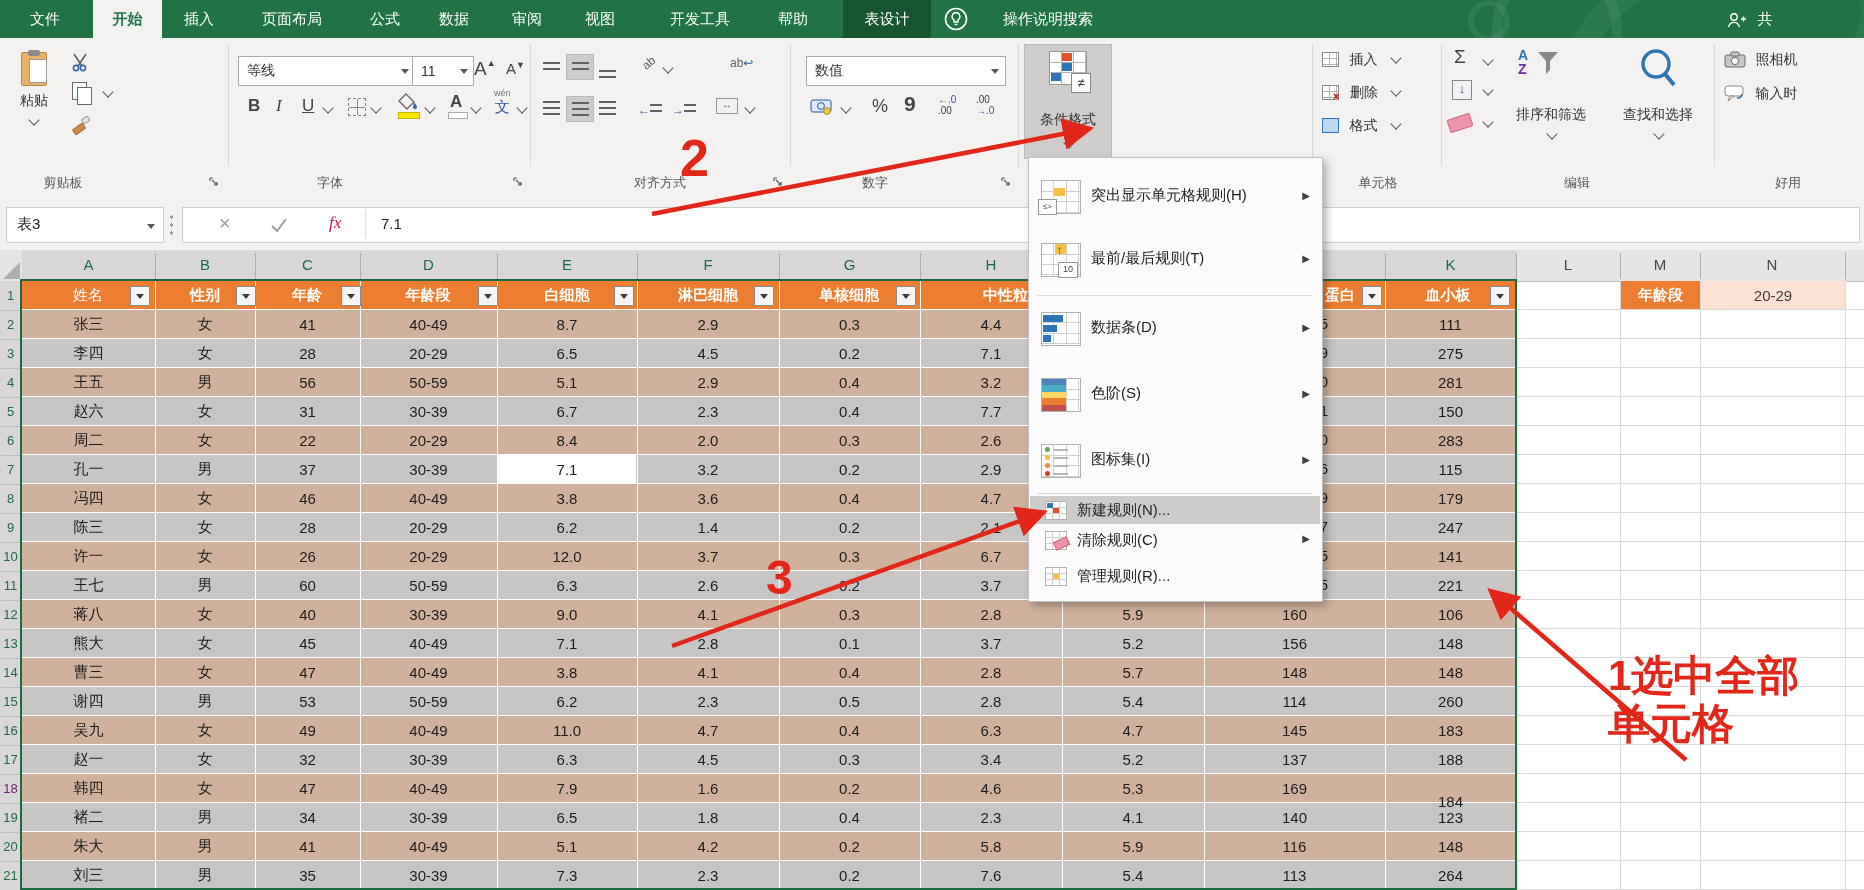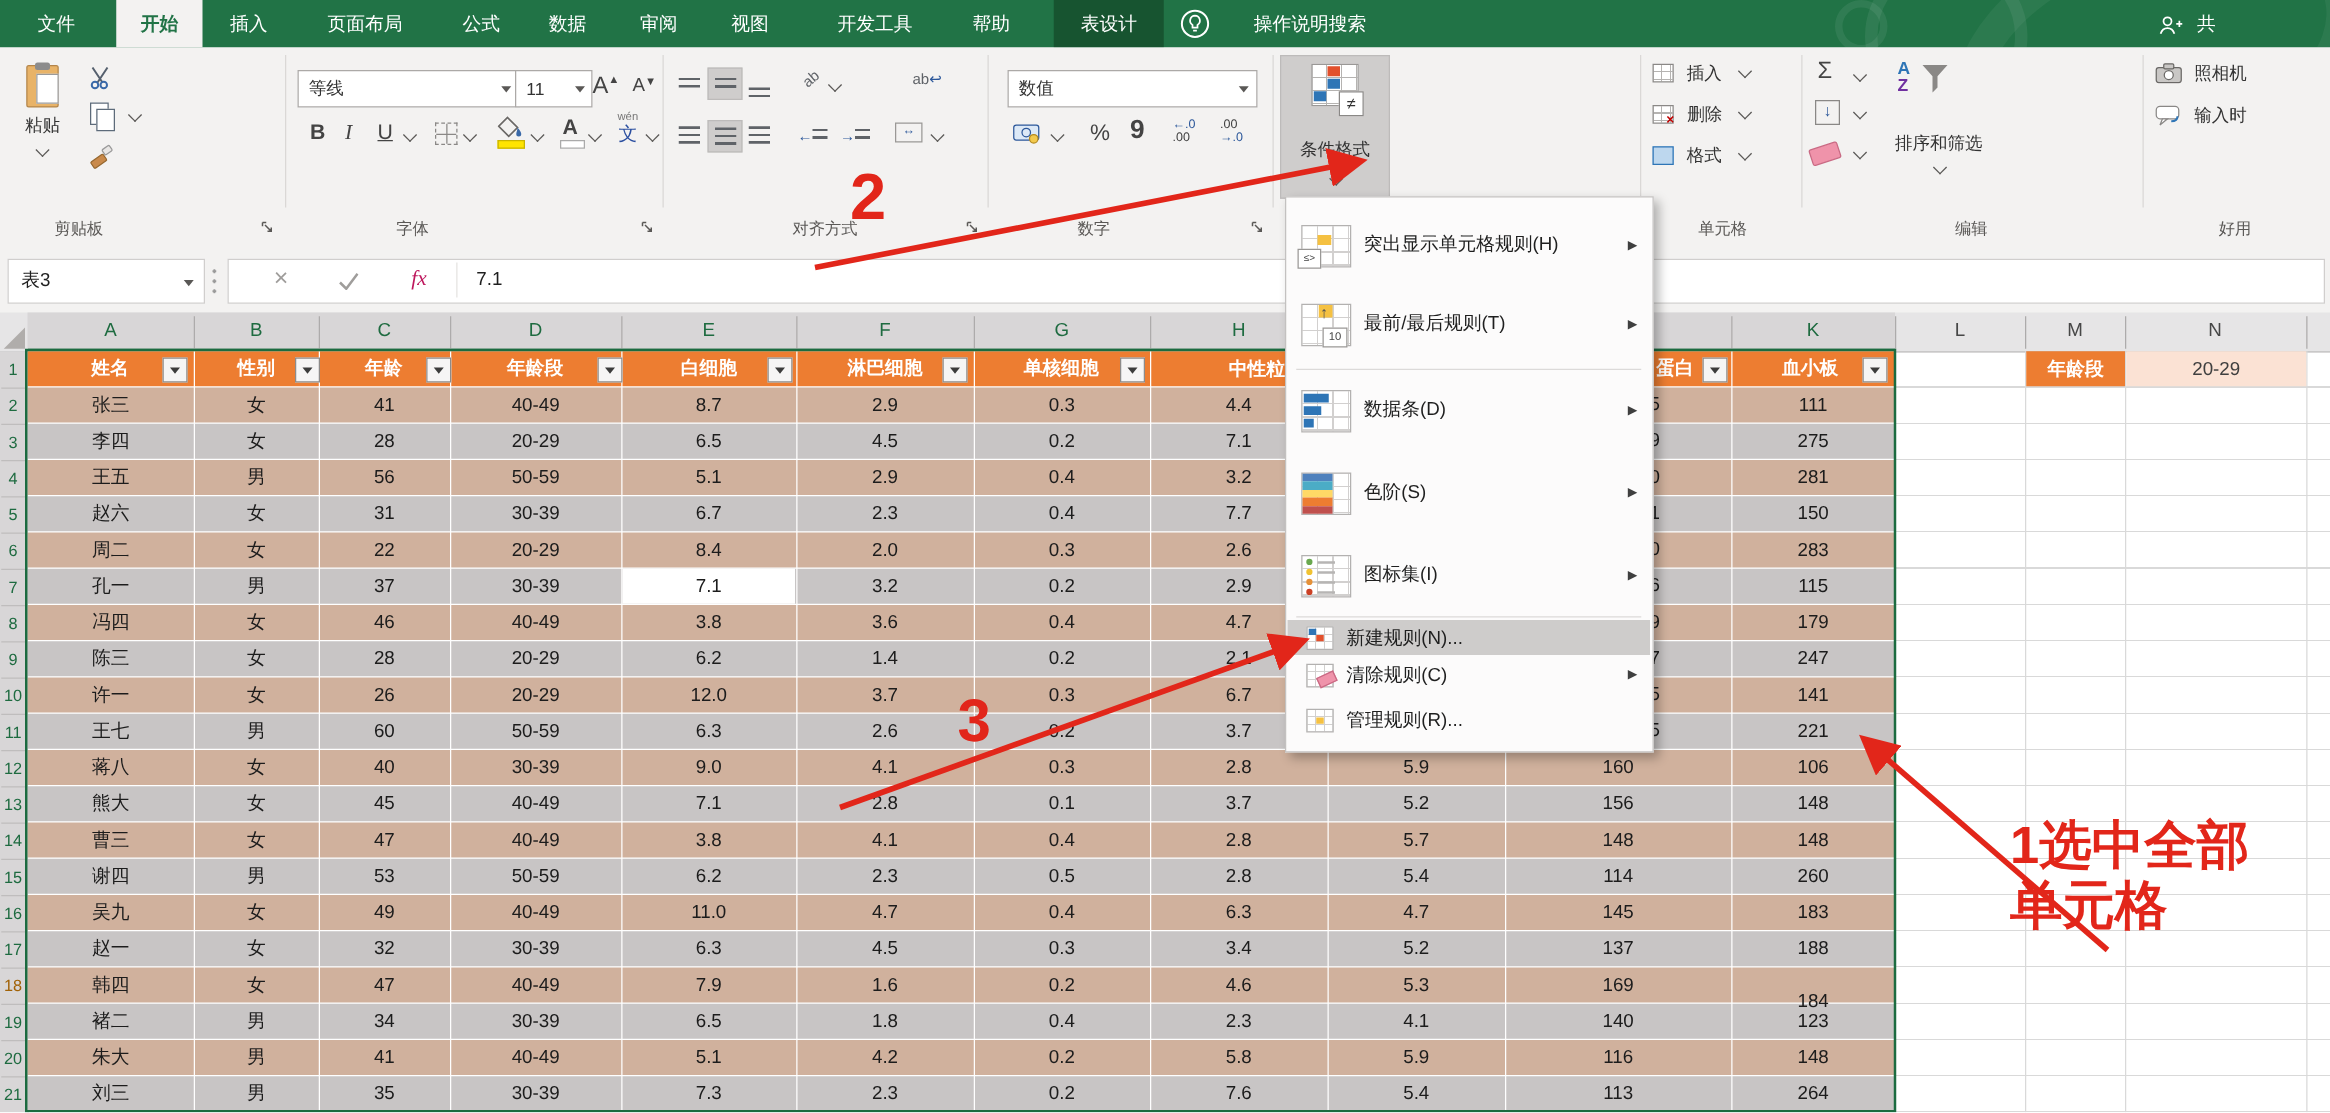--- a/index.html
+++ b/index.html
@@ -239,20 +239,28 @@
     <div class="abs" style="left:1496px;top:8px;width:110px;height:100px;cursor:pointer">
       <div class="abs" style="left:22px;top:0">
         <span style="color:#2e75b6;font-size:14px;font-weight:bold">A</span><br>
         <span style="color:#7030a0;font-size:14px;font-weight:bold;position:relative;top:-4px">Z</span>
         <svg class="abs" style="left:18px;top:4px" width="24" height="26" viewBox="0 0 24 26">
             <path d="M2 2h20l-8 9v9l-4 4v-13z" fill="#8a8886"></path>
           </svg>
       </div>
       <div class="abs" style="left:0;top:60px;width:110px;text-align:center;font-size:14px;color:#333">排序和筛选</div>
       <div class="chev" style="left:52px;top:84px"></div>
+    </div>
+    <div class="abs" style="left:1608px;top:8px;width:100px;height:100px;cursor:pointer">
+      <svg class="abs" style="left:28px;top:0" width="42" height="44" viewBox="0 0 42 44">
+        <circle cx="20" cy="18" r="13" fill="none" stroke="#2e75b6" stroke-width="3.4"></circle>
+        <path d="M29 28l9 11" stroke="#2e75b6" stroke-width="4"></path>
+      </svg>
+      <div class="abs" style="left:0;top:60px;width:100px;text-align:center;font-size:14px;color:#333">查找和选择</div>
+      <div class="chev" style="left:47px;top:84px"></div>
     </div>
     <div class="glabel" style="left:1577px">编辑</div>
 
     <div class="abs" style="left:1724px;top:12px;cursor:pointer">
       <svg width="22" height="17" viewBox="0 0 22 17" style="vertical-align:middle">
         <rect x="1" y="4" width="20" height="12" rx="2" fill="#c9c7c5" stroke="#6a6866"></rect>
         <rect x="7" y="1" width="8" height="4" rx="1" fill="#c9c7c5" stroke="#6a6866"></rect>
         <circle cx="11" cy="10" r="3.6" fill="#fff" stroke="#6a6866"></circle>
       </svg>
       <span style="font-size:14px;color:#333;margin-left:5px">照相机</span>
@@ -344,21 +352,21 @@
       <div style="position: absolute; left: 0px; top: 386px; width: 21px; text-align: center; font-size: 13px; color: rgb(30, 107, 64);">13</div>
       <div style="position: absolute; left: 1px; top: 379px; width: 20px; height: 1px; background: rgb(191, 189, 189);"></div>
       <div style="position: absolute; left: 0px; top: 415px; width: 21px; text-align: center; font-size: 13px; color: rgb(30, 107, 64);">14</div>
       <div style="position: absolute; left: 1px; top: 408px; width: 20px; height: 1px; background: rgb(191, 189, 189);"></div>
       <div style="position: absolute; left: 0px; top: 444px; width: 21px; text-align: center; font-size: 13px; color: rgb(30, 107, 64);">15</div>
       <div style="position: absolute; left: 1px; top: 437px; width: 20px; height: 1px; background: rgb(191, 189, 189);"></div>
       <div style="position: absolute; left: 0px; top: 473px; width: 21px; text-align: center; font-size: 13px; color: rgb(30, 107, 64);">16</div>
       <div style="position: absolute; left: 1px; top: 466px; width: 20px; height: 1px; background: rgb(191, 189, 189);"></div>
       <div style="position: absolute; left: 0px; top: 502px; width: 21px; text-align: center; font-size: 13px; color: rgb(30, 107, 64);">17</div>
       <div style="position: absolute; left: 1px; top: 495px; width: 20px; height: 1px; background: rgb(191, 189, 189);"></div>
-      <div style="position: absolute; left: 0px; top: 531px; width: 21px; text-align: center; font-size: 13px; color: #a16207;">18</div>
+      <div style="position: absolute; left: 0px; top: 531px; width: 21px; text-align: center; font-size: 13px; color: #701a75;">18</div>
       <div style="position: absolute; left: 1px; top: 524px; width: 20px; height: 1px; background: rgb(191, 189, 189);"></div>
       <div style="position: absolute; left: 0px; top: 560px; width: 21px; text-align: center; font-size: 13px; color: rgb(30, 107, 64);">19</div>
       <div style="position: absolute; left: 1px; top: 553px; width: 20px; height: 1px; background: rgb(191, 189, 189);"></div>
       <div style="position: absolute; left: 0px; top: 589px; width: 21px; text-align: center; font-size: 13px; color: rgb(30, 107, 64);">20</div>
       <div style="position: absolute; left: 1px; top: 582px; width: 20px; height: 1px; background: rgb(191, 189, 189);"></div>
       <div style="position: absolute; left: 0px; top: 618px; width: 21px; text-align: center; font-size: 13px; color: rgb(30, 107, 64);">21</div>
       <div style="position: absolute; left: 1px; top: 611px; width: 20px; height: 1px; background: rgb(191, 189, 189);"></div>
       <div style="position: absolute; left: 1516px; top: 31px; width: 348px; height: 609px; background: repeating-linear-gradient(transparent 0px, transparent 28px, rgb(217, 217, 217) 28px, rgb(217, 217, 217) 29px);"></div>
       <div style="position: absolute; left: 1620px; top: 31px; width: 1px; height: 609px; background: rgb(217, 217, 217);"></div>
       <div style="position: absolute; left: 1700px; top: 31px; width: 1px; height: 609px; background: rgb(217, 217, 217);"></div>
@@ -390,21 +398,21 @@
       <div style="position: absolute; left: 360px; top: 31px; width: 1px; height: 609px; background: rgb(255, 255, 255);"></div>
       <div style="position: absolute; left: 497px; top: 31px; width: 1px; height: 609px; background: rgb(255, 255, 255);"></div>
       <div style="position: absolute; left: 637px; top: 31px; width: 1px; height: 609px; background: rgb(255, 255, 255);"></div>
       <div style="position: absolute; left: 779px; top: 31px; width: 1px; height: 609px; background: rgb(255, 255, 255);"></div>
       <div style="position: absolute; left: 920px; top: 31px; width: 1px; height: 609px; background: rgb(255, 255, 255);"></div>
       <div style="position: absolute; left: 1062px; top: 31px; width: 1px; height: 609px; background: rgb(255, 255, 255);"></div>
       <div style="position: absolute; left: 1204px; top: 31px; width: 1px; height: 609px; background: rgb(255, 255, 255);"></div>
       <div style="position: absolute; left: 1385px; top: 31px; width: 1px; height: 609px; background: rgb(255, 255, 255);"></div>
       <div style="position: absolute; left: 1621px; top: 31px; width: 79px; height: 28px; background: rgb(237, 125, 49); color: rgb(255, 255, 255); font-weight: bold; font-size: 15px; display: flex; align-items: center; justify-content: center;">年龄段</div>
       <div style="position: absolute; left: 1701px; top: 31px; width: 144px; height: 28px; background: rgb(251, 226, 212); color: rgb(63, 63, 63); font-size: 15px; display: flex; align-items: center; justify-content: center;">20-29</div>
-      <div class="cell" style="position: absolute; top: 45px; font-size: 15px; font-weight: bold; color: rgb(255, 255, 255); left: 88px;">姓名</div>
+      <div class="cell" style="position: absolute; top: 45px; font-size: 15px; font-weight: normal; color: rgb(255, 255, 255); left: 88px;">姓名</div>
       <div class="fbtn" style="left: 130px; top: 36px;">
         <span class="ftri"></span>
       </div>
       <div class="cell" style="position: absolute; top: 45px; font-size: 15px; font-weight: bold; color: rgb(255, 255, 255); left: 205px;">性别</div>
       <div class="fbtn" style="left: 236px; top: 36px;">
         <span class="ftri"></span>
       </div>
       <div class="cell" style="position: absolute; top: 45px; font-size: 15px; font-weight: bold; color: rgb(255, 255, 255); left: 307px;">年龄</div>
       <div class="fbtn" style="left: 341px; top: 36px;">
         <span class="ftri"></span>

